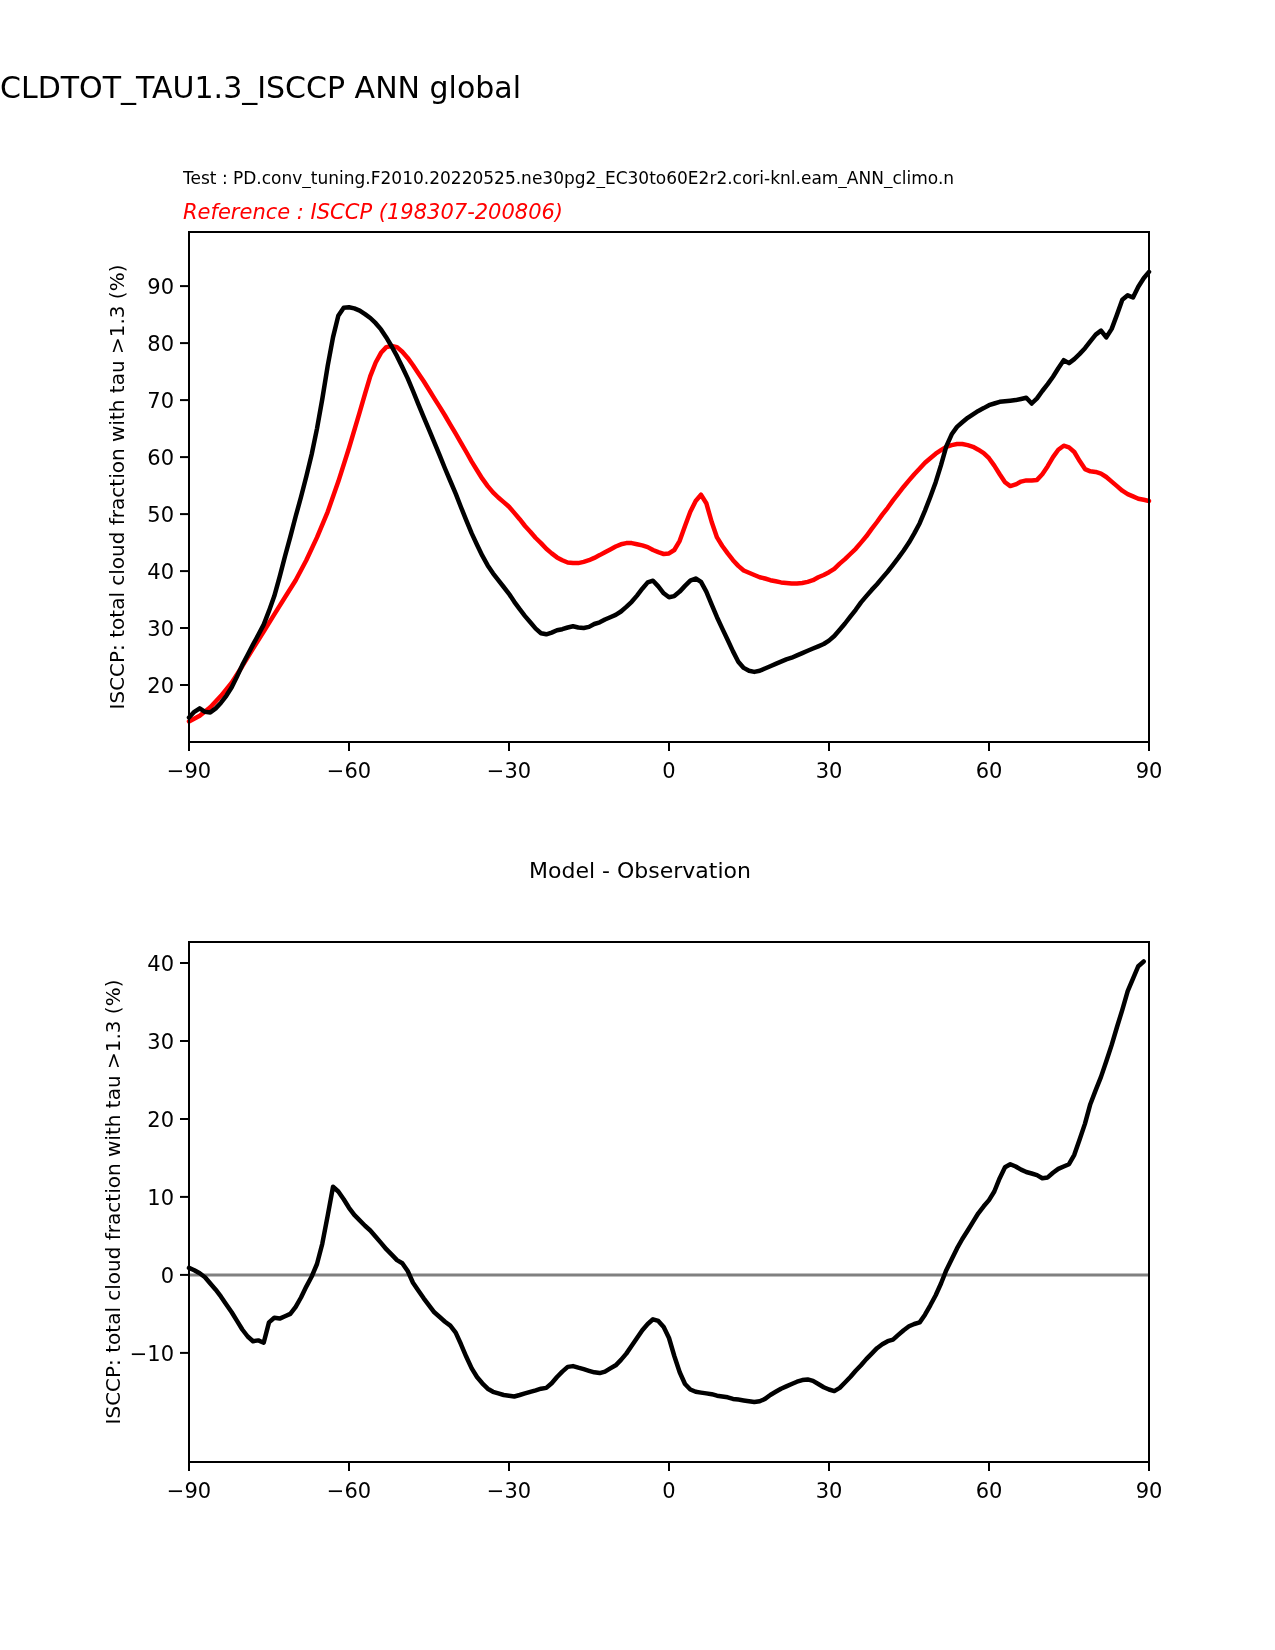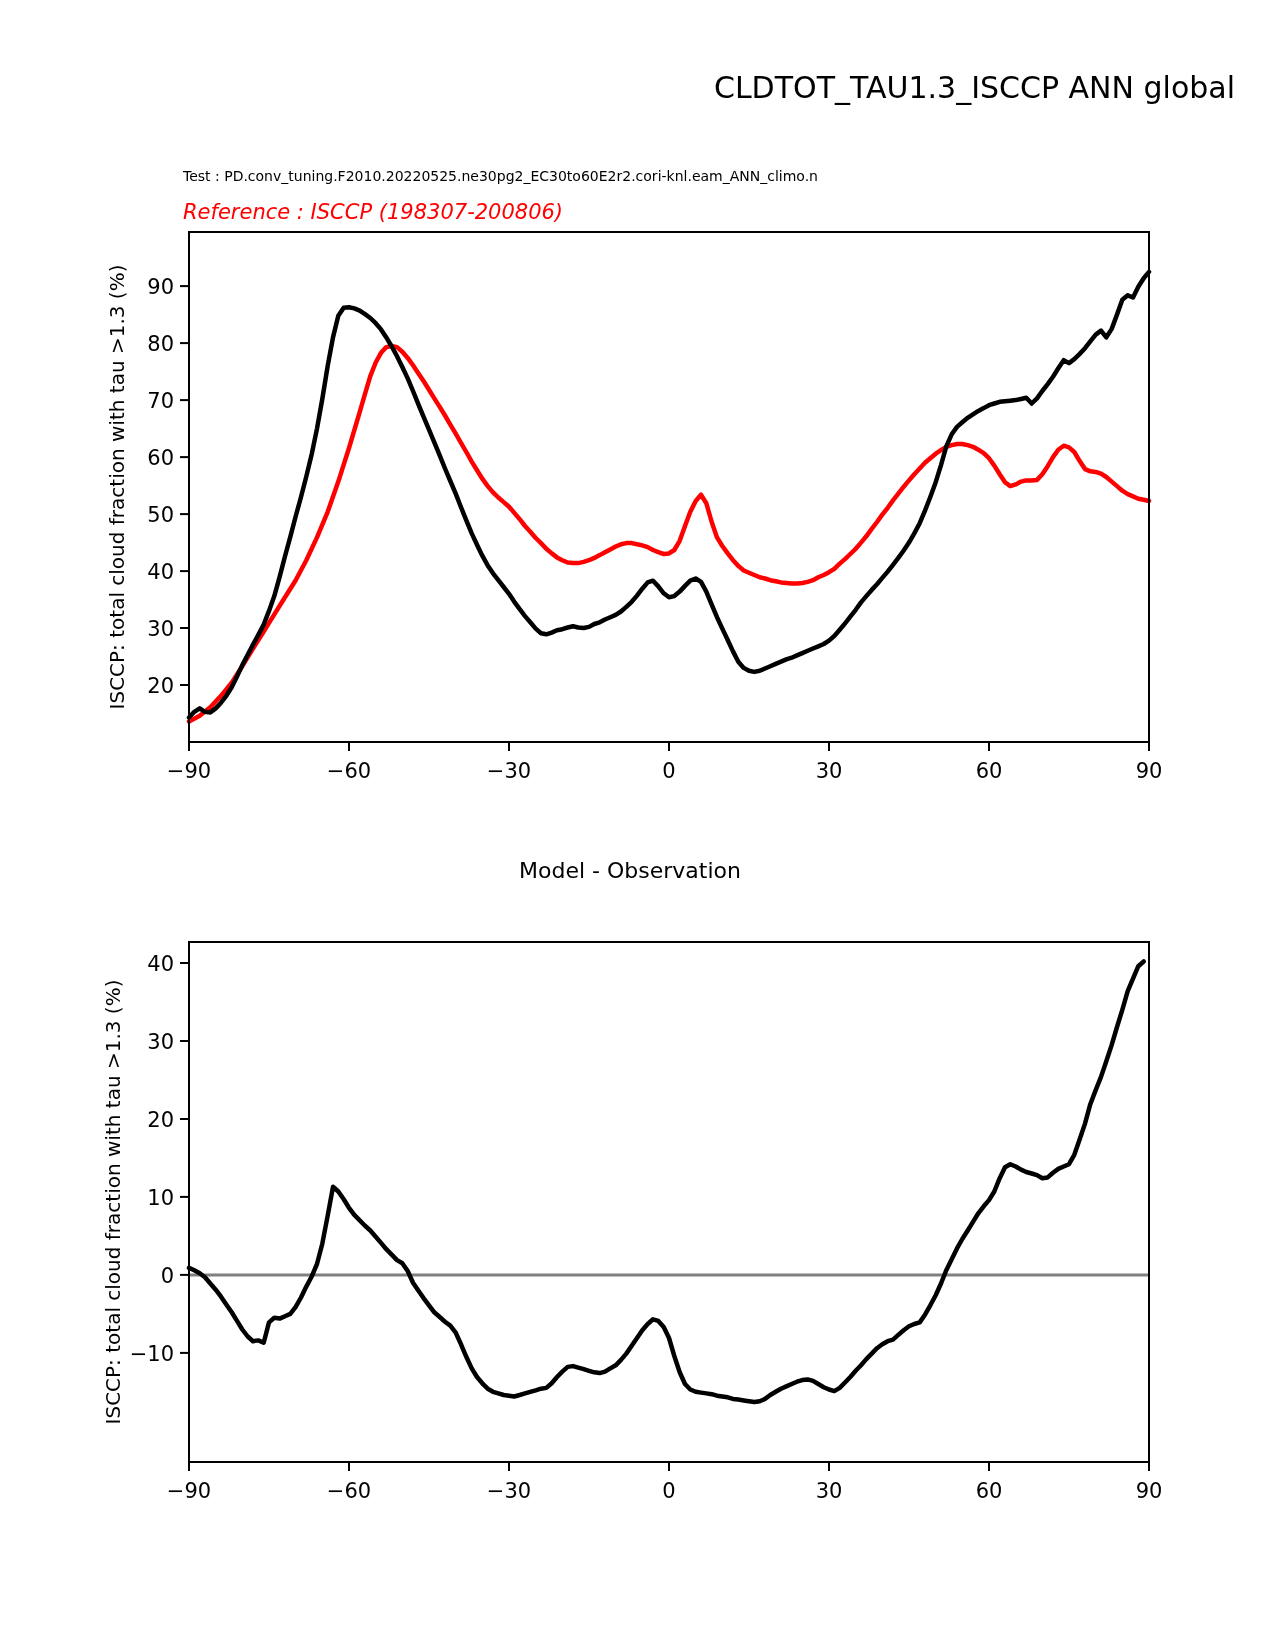--- a/index.html
+++ b/index.html
@@ -1,27 +1,27 @@
 <!DOCTYPE html>
 <html><head>
 <meta charset="utf-8">
 <style>
   html,body{margin:0;padding:0;}
   body{
     width:1275px;height:1650px;position:relative;background:#ffffff;
     font-family:"DejaVu Sans",sans-serif;color:#000;overflow:hidden;
   }
   .abs{position:absolute;}
-  #page-title{top:70px;left:0;width:1214px;text-align:right;font-size:30px;padding-left:21px;}
-  #subtitle-test{top:168px;left:183px;width:1092px;font-size:14px;white-space:nowrap;overflow:hidden;}
+  #page-title{top:70px;left:0;width:1214px;text-align:left;font-size:30px;}
+  #subtitle-test{top:168px;left:183px;width:1092px;font-size:17px;white-space:nowrap;overflow:hidden;}
   #subtitle-ref{top:200px;left:183px;width:1092px;font-size:21px;white-space:nowrap;overflow:hidden;}
   .ylab{white-space:nowrap;font-size:20px;transform:translate(-50%,-50%) rotate(-90deg);}
   #ylabel-top{left:117px;top:487px;}
   #ylabel-bottom{left:113px;top:1202px;}
-  #bottom-title{top:858px;left:95px;width:1070px;text-align:center;font-size:22px;}
+  #bottom-title{top:858px;left:105px;width:1070px;text-align:center;font-size:22px;}
   svg.layer{position:absolute;left:0;top:0;}
   .tick{font-family:"DejaVu Sans",sans-serif;font-size:21px;fill:#000;}
 </style>
 </head>
 <body>
 
 <div class="abs" id="page-title">CLDTOT_TAU1.3_ISCCP ANN global</div>
 <div class="abs" id="subtitle-test">Test : PD.conv_tuning.F2010.20220525.ne30pg2_EC30to60E2r2.cori-knl.eam_ANN_climo.n</div>
 <div class="abs" id="subtitle-ref" style="color: rgb(255, 0, 0); font-style: italic;">Reference : ISCCP (198307-200806)</div>
 

